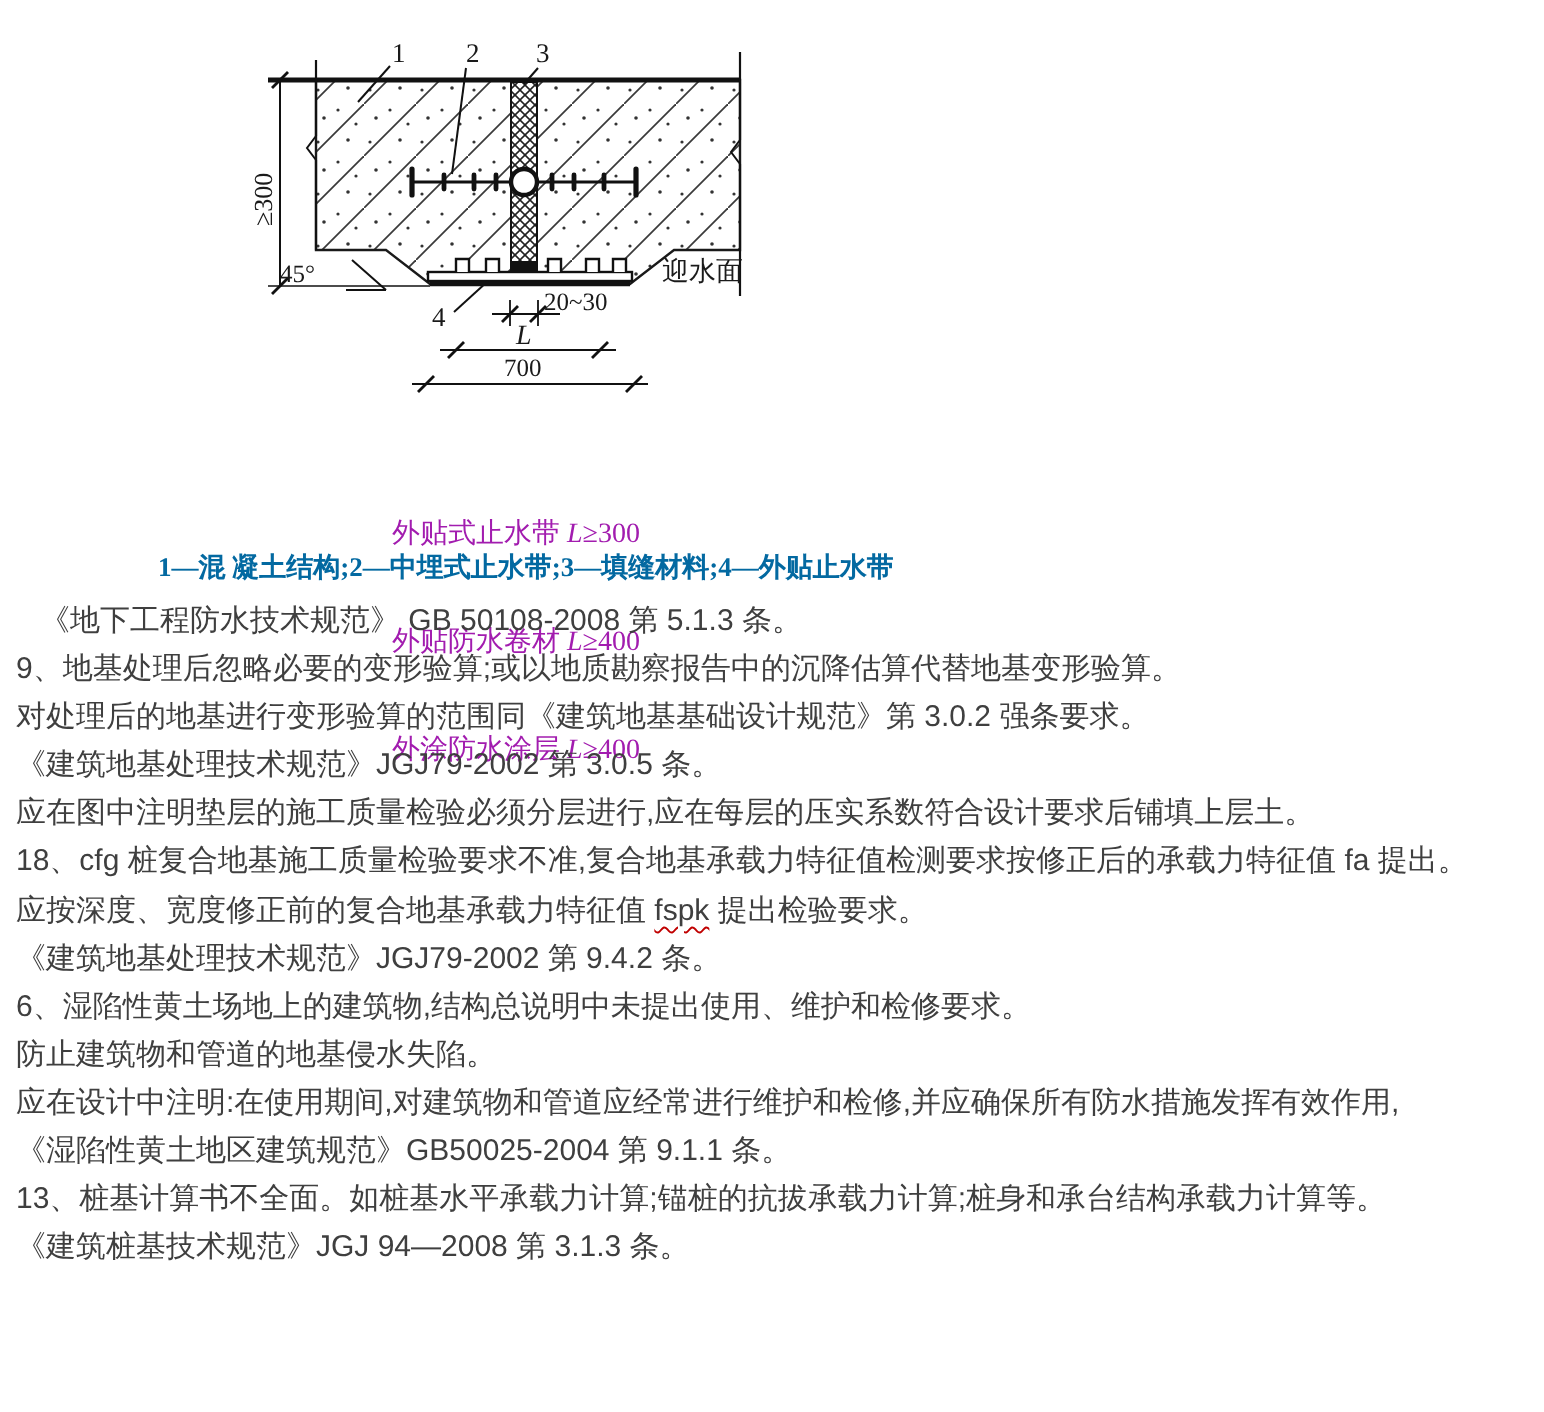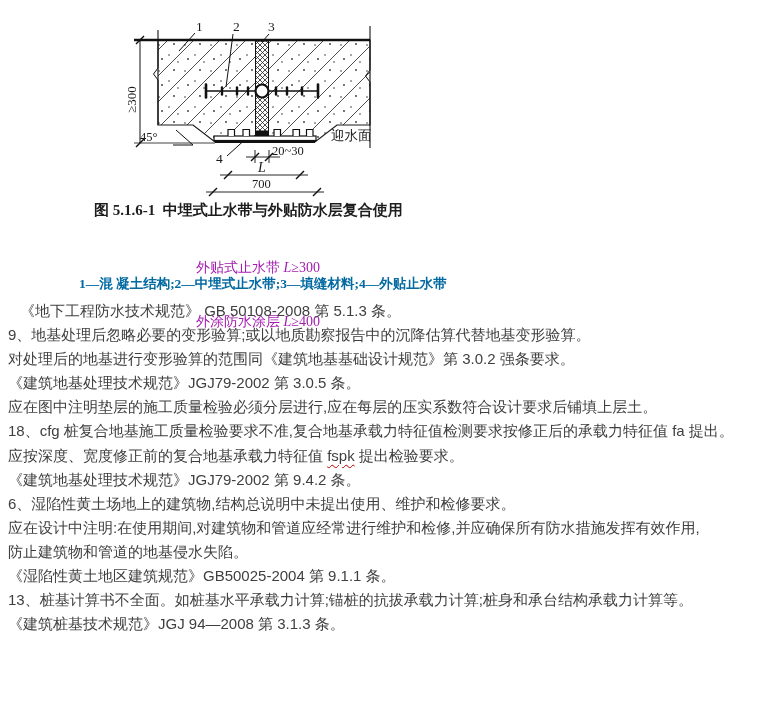--- a/index.html
+++ b/index.html
@@ -134,37 +134,37 @@
     </g>
 
     <g>
       <line x1="206" y1="192" x2="324" y2="192" stroke="#111" stroke-width="0.9"></line>
       <line x1="209" y1="196" x2="217" y2="188" stroke="#111" stroke-width="1.4"></line>
       <line x1="313" y1="196" x2="321" y2="188" stroke="#111" stroke-width="1.4"></line>
       <text x="252" y="188" font-size="12.5">700</text>
     </g>
   </svg>
 
-  <div class="fig-title">图 5.1.6-1  中埋式止水带与外贴防水层复合使用</div>
   <div class="fig-sub">
     <div><span>外贴式止水带 </span><span class="it">L</span><span>≥300</span></div>
+    <div><span>外贴防水卷材 </span><span class="it">L</span><span>≥400</span></div>
     <div><span>外涂防水涂层 </span><span class="it">L</span><span>≥400</span></div>
   </div>
   <div class="fig-legend">1—混 凝土结构;2—中埋式止水带;3—填缝材料;4—外贴止水带</div>
 
   <div class="bodytext">
     <p class="first-indent">《地下工程防水技术规范》 GB 50108-2008 第 5.1.3 条。</p>
     <p>9、地基处理后忽略必要的变形验算;或以地质勘察报告中的沉降估算代替地基变形验算。</p>
     <p>对处理后的地基进行变形验算的范围同《建筑地基基础设计规范》第 3.0.2 强条要求。</p>
     <p>《建筑地基处理技术规范》JGJ79-2002 第 3.0.5 条。</p>
     <p>应在图中注明垫层的施工质量检验必须分层进行,应在每层的压实系数符合设计要求后铺填上层土。</p>
     <p>18、cfg 桩复合地基施工质量检验要求不准,复合地基承载力特征值检测要求按修正后的承载力特征值 fa 提出。</p>
     <p><span>应按深度、宽度修正前的复合地基承载力特征值 </span><span class="sq">fspk</span><span> 提出检验要求。</span></p>
     <p>《建筑地基处理技术规范》JGJ79-2002 第 9.4.2 条。</p>
     <p>6、湿陷性黄土场地上的建筑物,结构总说明中未提出使用、维护和检修要求。</p>
+    <p>防止建筑物和管道的地基侵水失陷。</p>
     <p>应在设计中注明:在使用期间,对建筑物和管道应经常进行维护和检修,并应确保所有防水措施发挥有效作用,</p>
-    <p>防止建筑物和管道的地基侵水失陷。</p>
     <p>《湿陷性黄土地区建筑规范》GB50025-2004 第 9.1.1 条。</p>
     <p>13、桩基计算书不全面。如桩基水平承载力计算;锚桩的抗拔承载力计算;桩身和承台结构承载力计算等。</p>
     <p>《建筑桩基技术规范》JGJ 94—2008 第 3.1.3 条。</p>
   </div>
 
 </div>
 
 </body></html>

